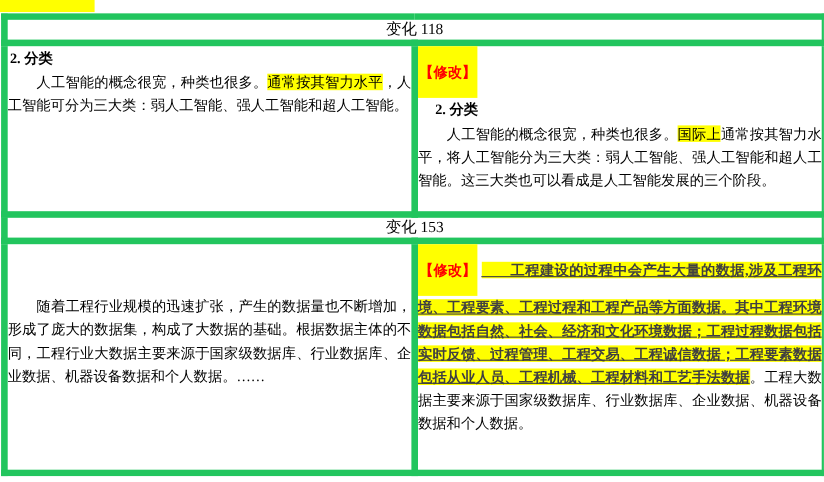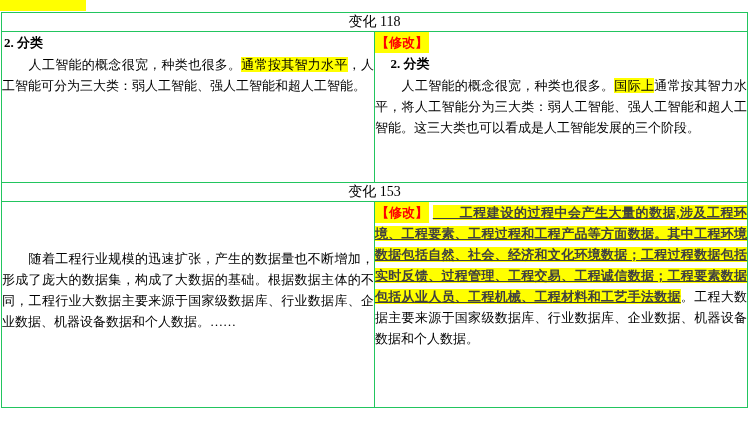--- a/index.html
+++ b/index.html
@@ -19,21 +19,21 @@
   .topbar .yellowstub{
     position:absolute;left:0;top:0;width:86px;height:11px;background:#ffff00;
   }
   table.doc{
     border-collapse:collapse;
     width:747px;
     margin-left:1px;
     table-layout:fixed;
   }
   table.doc td{
-    border:1px solid #22c55e;
+    border:6px solid #22c55e;
     vertical-align:top;
     padding:0;
   }
   .bandcell{
     text-align:center;
     font-size:14px;
     padding:4px 0 5px 0;
     font-family:"Liberation Serif","DejaVu Serif",serif;
   }
   .hdrcell{
@@ -48,21 +48,21 @@
     line-height:1.62;
     font-family:"Liberation Serif","DejaVu Serif",serif;
     text-align:justify;
   }
   .hl{background:#ffff00;}
   .tag{
     color:#ff0000;
     background:#ffff00;
     font-weight:bold;
     display:inline-block;
-    padding:0 1px;
+    padding:13px 1px;
   }
   .red{color:#404040;text-decoration:underline;}
   .bold{font-weight:bold;}
   .c-left{width:373px;}
   .c-right{width:373px;}
   .p-title{font-weight:bold;display:block;margin:0 0 1px 2px;}
   .p-title-ind{font-weight:bold;display:block;margin:0 0 1px 0;text-indent:1.2em;}
   .sectA{height:150px;margin-left:30px;}
   .sectB{height:205px;}
   .nowrapish{word-break:break-all;}

